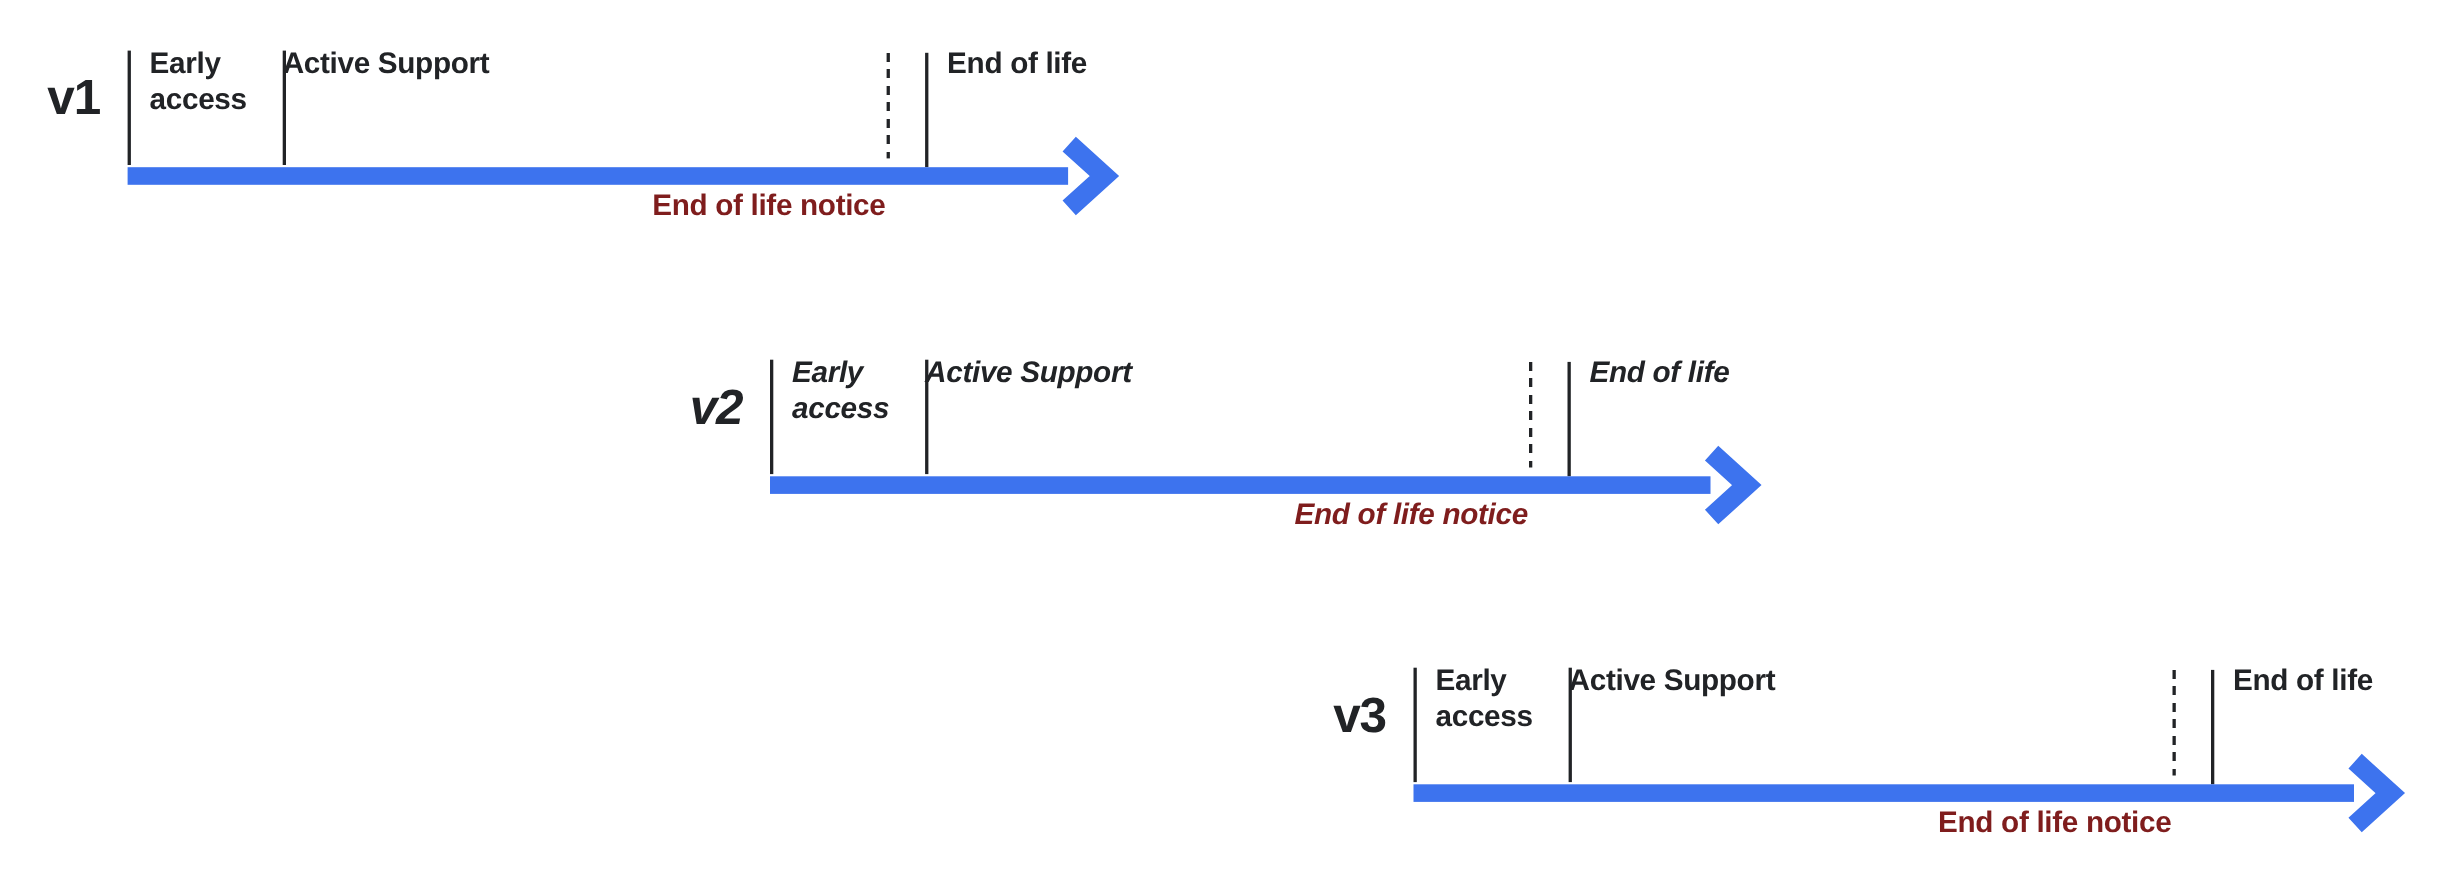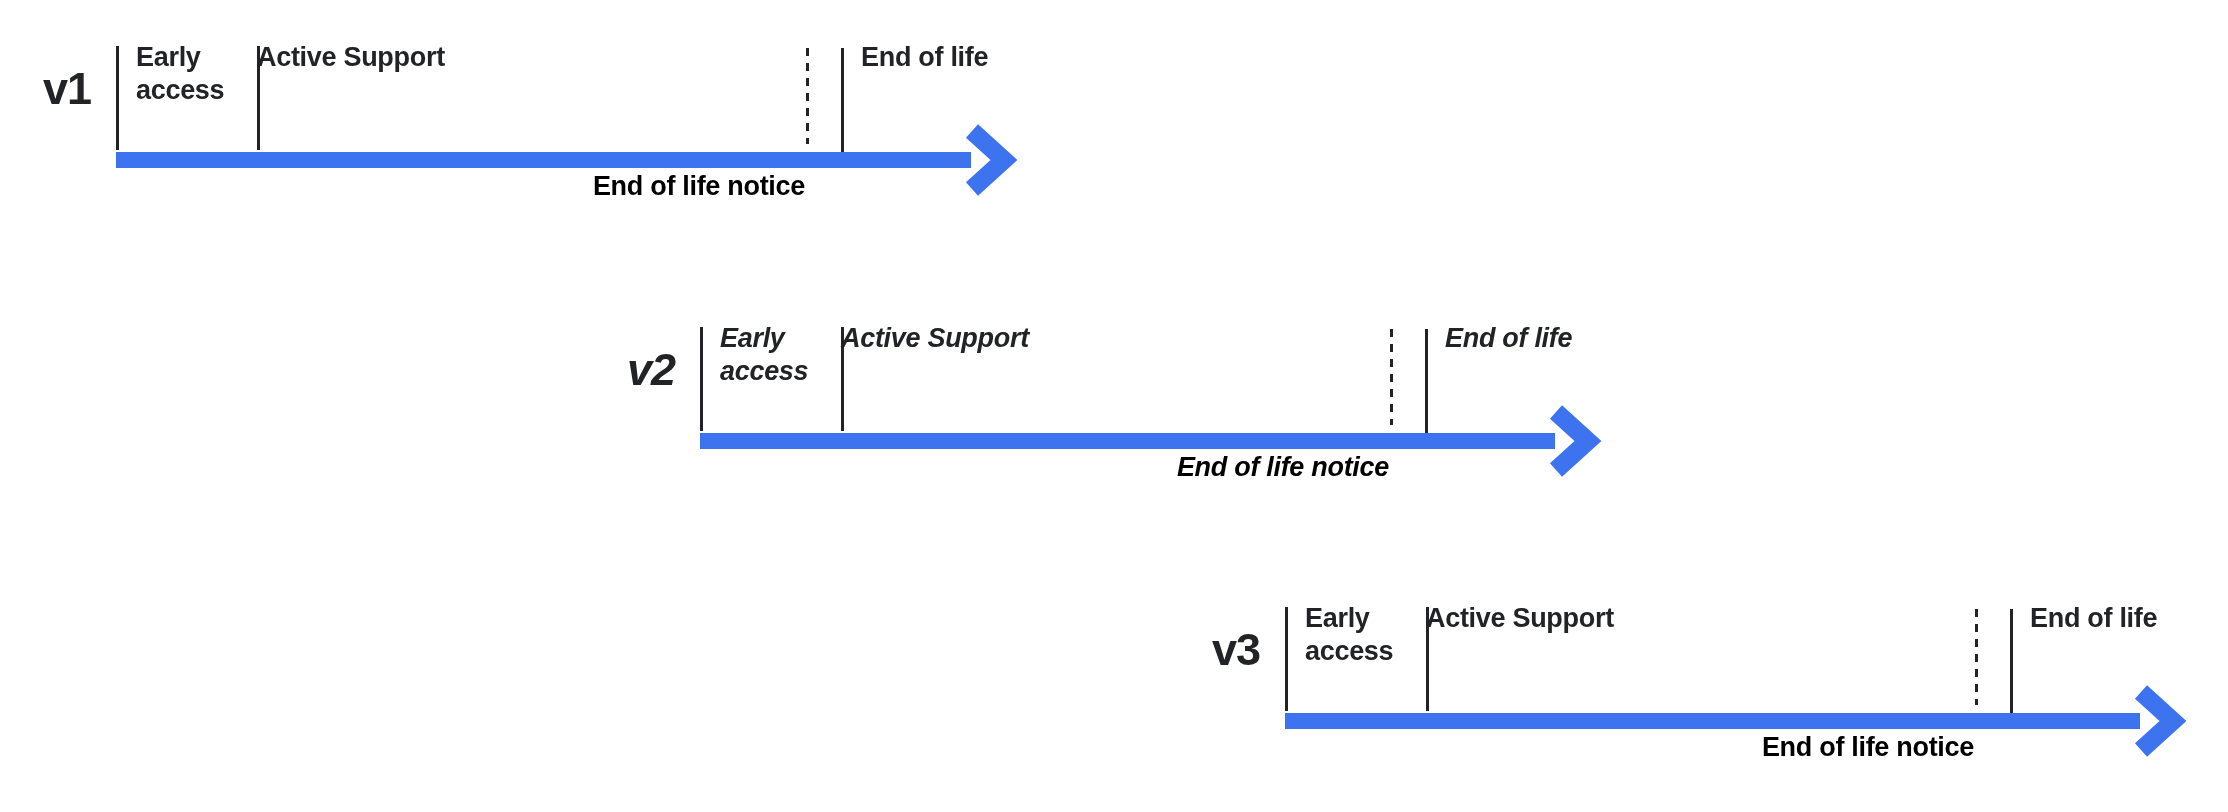--- a/index.html
+++ b/index.html
@@ -105,21 +105,21 @@
   .notice-label {
     position: absolute;
     left: 287px;
     top: 124px;
     width: 400px;
     text-align: right;
     font-size: 27px;
     line-height: 33px;
     font-weight: bold;
     letter-spacing: -0.3px;
-    color: #000000;
+    color: #7f1d1d;
     white-space: nowrap;
   }
 </style>
 </head>
 <body>
 
 <div class="canvas">
 
   <div class="timeline-row row-v1">
     <div class="version-label">v1</div>

